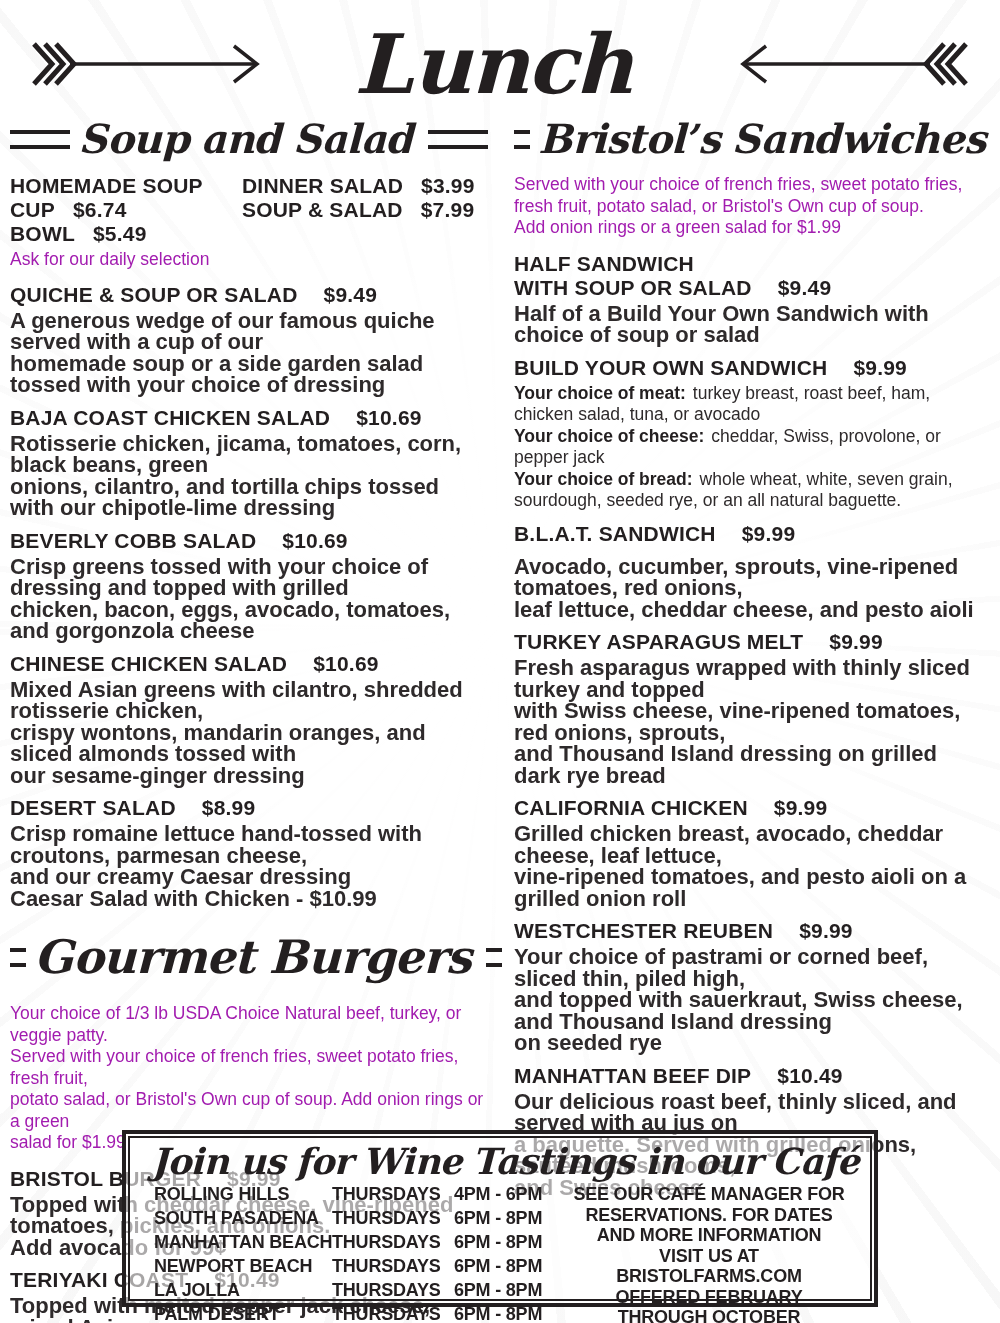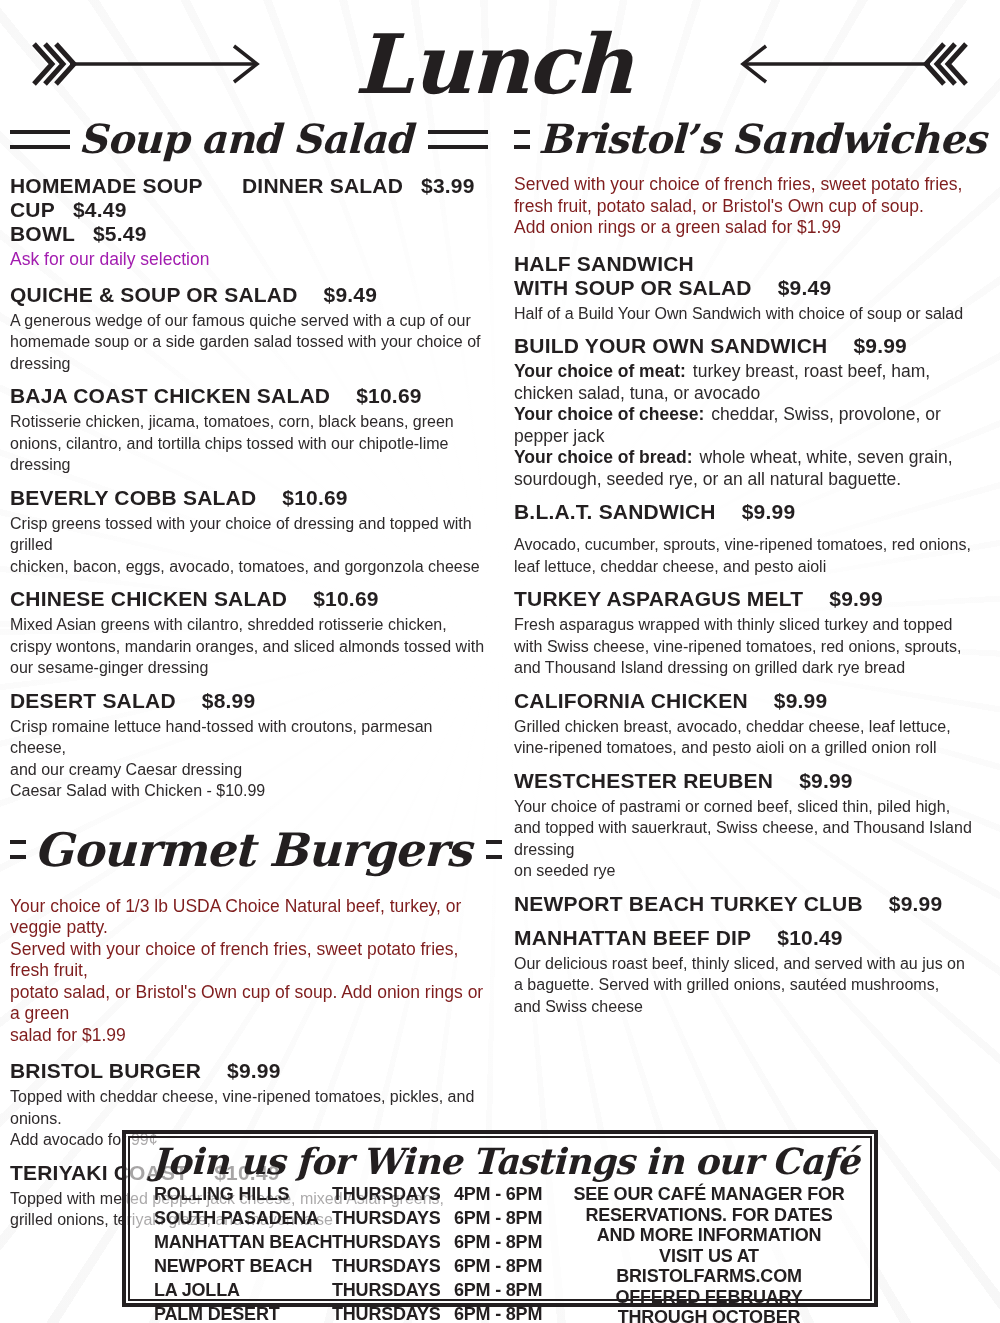--- a/index.html
+++ b/index.html
@@ -34,22 +34,22 @@
 
   
   .columns{display:grid;grid-template-columns:478px 462px;column-gap:26px;
     padding:6px 24px 0 10px;}
 
   
   .item{margin-bottom:10px;}
   .item-head{font-weight:bold;font-size:21px;line-height:24px;letter-spacing:.2px;margin-bottom:3px;}
   .item-name{white-space:pre-line;}
   .item-price{margin-left:26px;}
-  .desc{font-size:16px;line-height:21.5px;white-space:pre-line;color:#2e2a2b;}
-  .intro{font-size:17.5px;line-height:21.5px;white-space:pre-line;color:#7f1d1d;margin-bottom:13px;}
+  .desc{font-size:22px;line-height:21.5px;white-space:pre-line;color:#2e2a2b;font-weight:bold;}
+  .intro{font-size:17.5px;line-height:21.5px;white-space:pre-line;color:#a21caf;margin-bottom:13px;}
 
   
   .soup-block{display:grid;grid-template-columns:232px 1fr;margin-bottom:12px;}
   .soup-line{font-weight:bold;font-size:21px;line-height:24px;letter-spacing:.2px;}
   .soup-line .sp-price{margin-left:18px;}
   .soup-note{font-size:17.5px;line-height:21.5px;color:#a21caf;margin-top:3px;}
 
   .choice-line{font-size:17.5px;line-height:21.5px;color:#2e2a2b;}
   .choice-lead{font-weight:bold;color:#231f20;margin-right:7px;}
   .choice-lead:empty{margin-right:0;}
@@ -101,30 +101,33 @@
         <div class="script-header">
           <span class="dbl-rule"></span>
           <span class="script-title">Soup and Salad</span>
           <span class="dbl-rule"></span>
         </div>
 
         <div class="soup-block">
           <div>
             <div class="soup-line">HOMEMADE SOUP</div>
             <div class="soup-line">
-              <span>CUP</span><span class="sp-price">$4.49</span>
+              <span>CUP</span><span class="sp-price">$6.74</span>
             </div>
             <div class="soup-line">
               <span>BOWL</span><span class="sp-price">$5.49</span>
             </div>
             <div class="soup-note">Ask for our daily selection</div>
           </div>
           <div>
             <div class="soup-line">
               <span>DINNER SALAD</span><span class="sp-price">$3.99</span>
+            </div>
+            <div class="soup-line">
+              <span>SOUP &amp; SALAD</span><span class="sp-price">$7.99</span>
             </div>
           </div>
         </div>
 
         <div class="item">
           <div class="item-head"><span class="item-name">QUICHE &amp; SOUP OR SALAD</span><span class="item-price">$9.49</span></div>
           <div class="desc">A generous wedge of our famous quiche served with a cup of our
 homemade soup or a side garden salad tossed with your choice of dressing</div>
         </div>
 
@@ -229,21 +232,20 @@
         </div>
 
         <div class="item">
           <div class="item-head"><span class="item-name">WESTCHESTER REUBEN</span><span class="item-price">$9.99</span></div>
           <div class="desc">Your choice of pastrami or corned beef, sliced thin, piled high,
 and topped with sauerkraut, Swiss cheese, and Thousand Island dressing
 on seeded rye</div>
         </div>
 
         <div class="item">
-          <div class="item-head"><span class="item-name">NEWPORT BEACH TURKEY CLUB</span><span class="item-price">$9.99</span></div>
         </div>
 
         <div class="item">
           <div class="item-head"><span class="item-name">MANHATTAN BEEF DIP</span><span class="item-price">$10.49</span></div>
           <div class="desc">Our delicious roast beef, thinly sliced, and served with au jus on
 a baguette. Served with grilled onions, sautéed mushrooms,
 and Swiss cheese</div>
         </div>
 
       </div>

